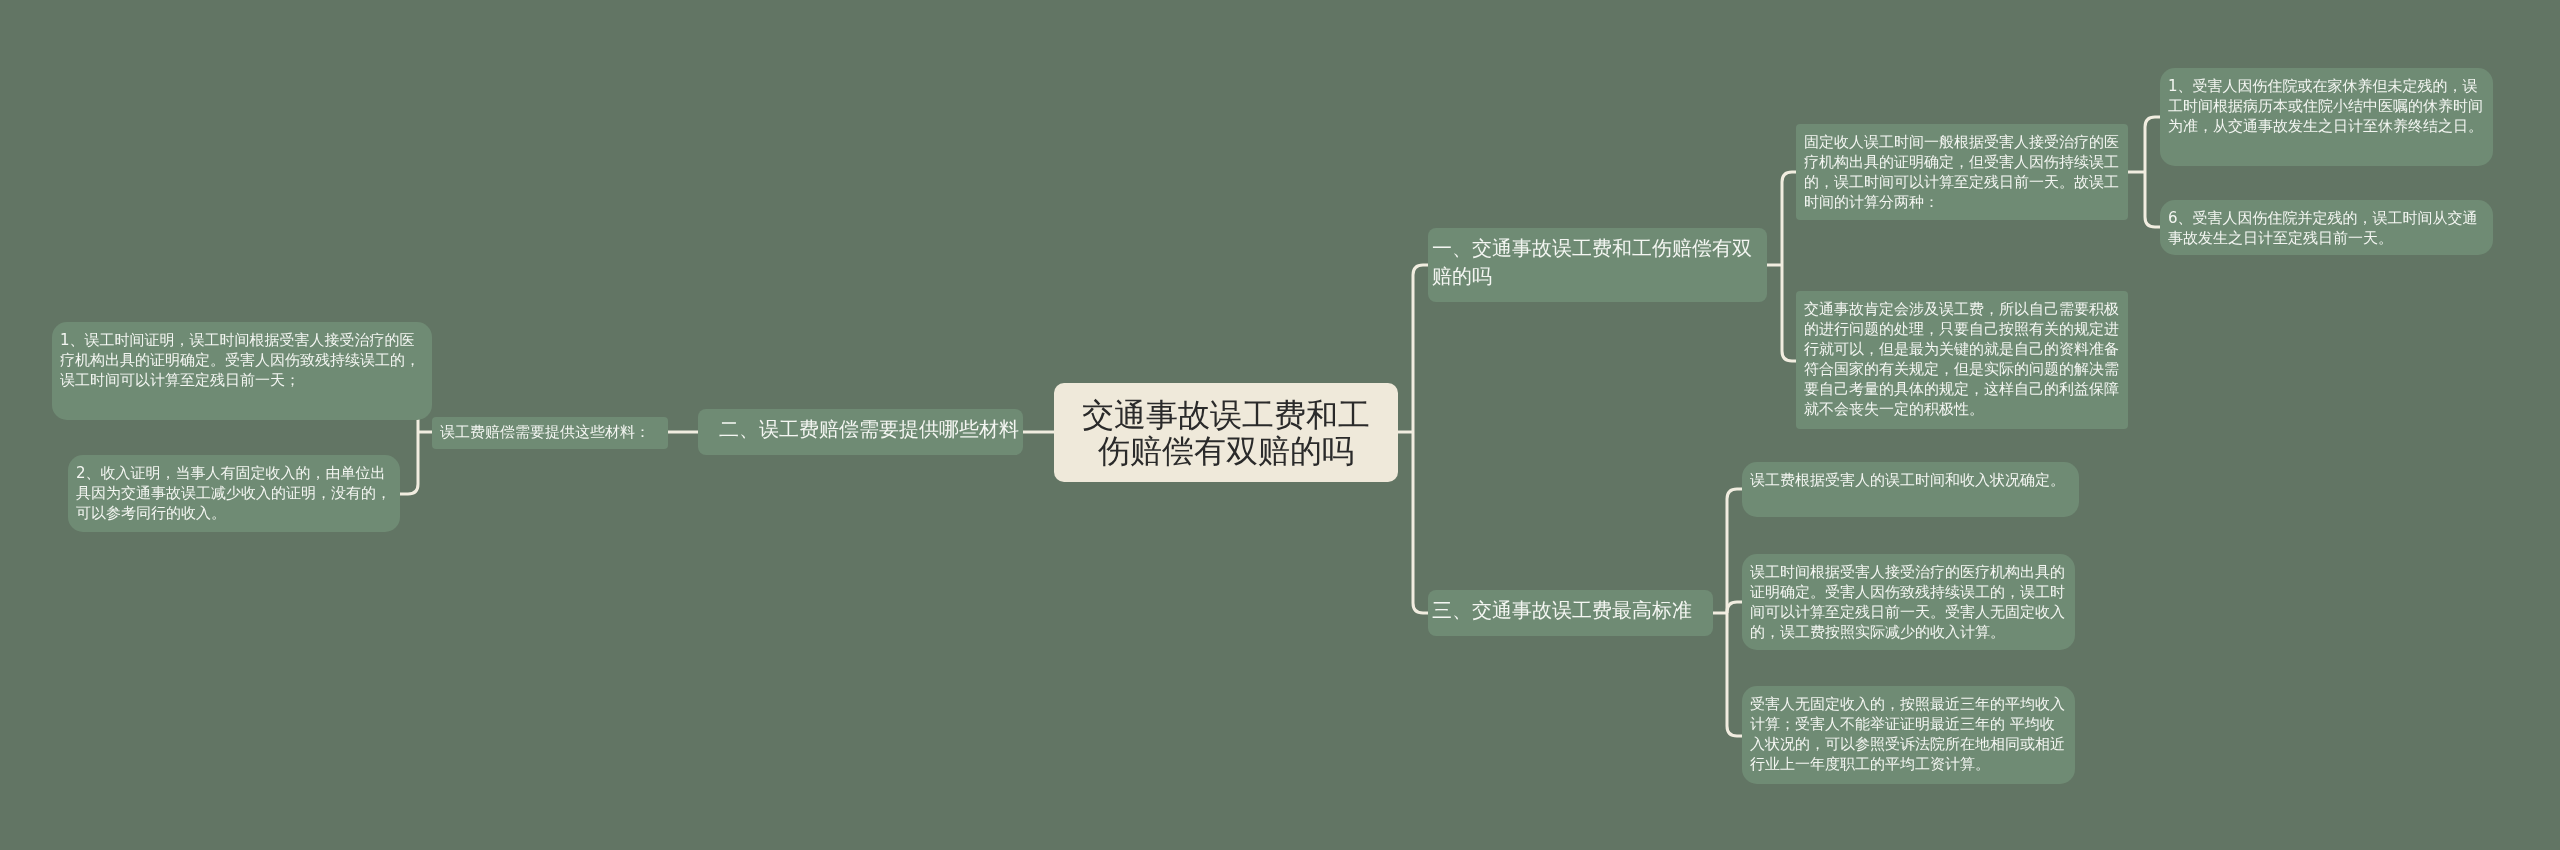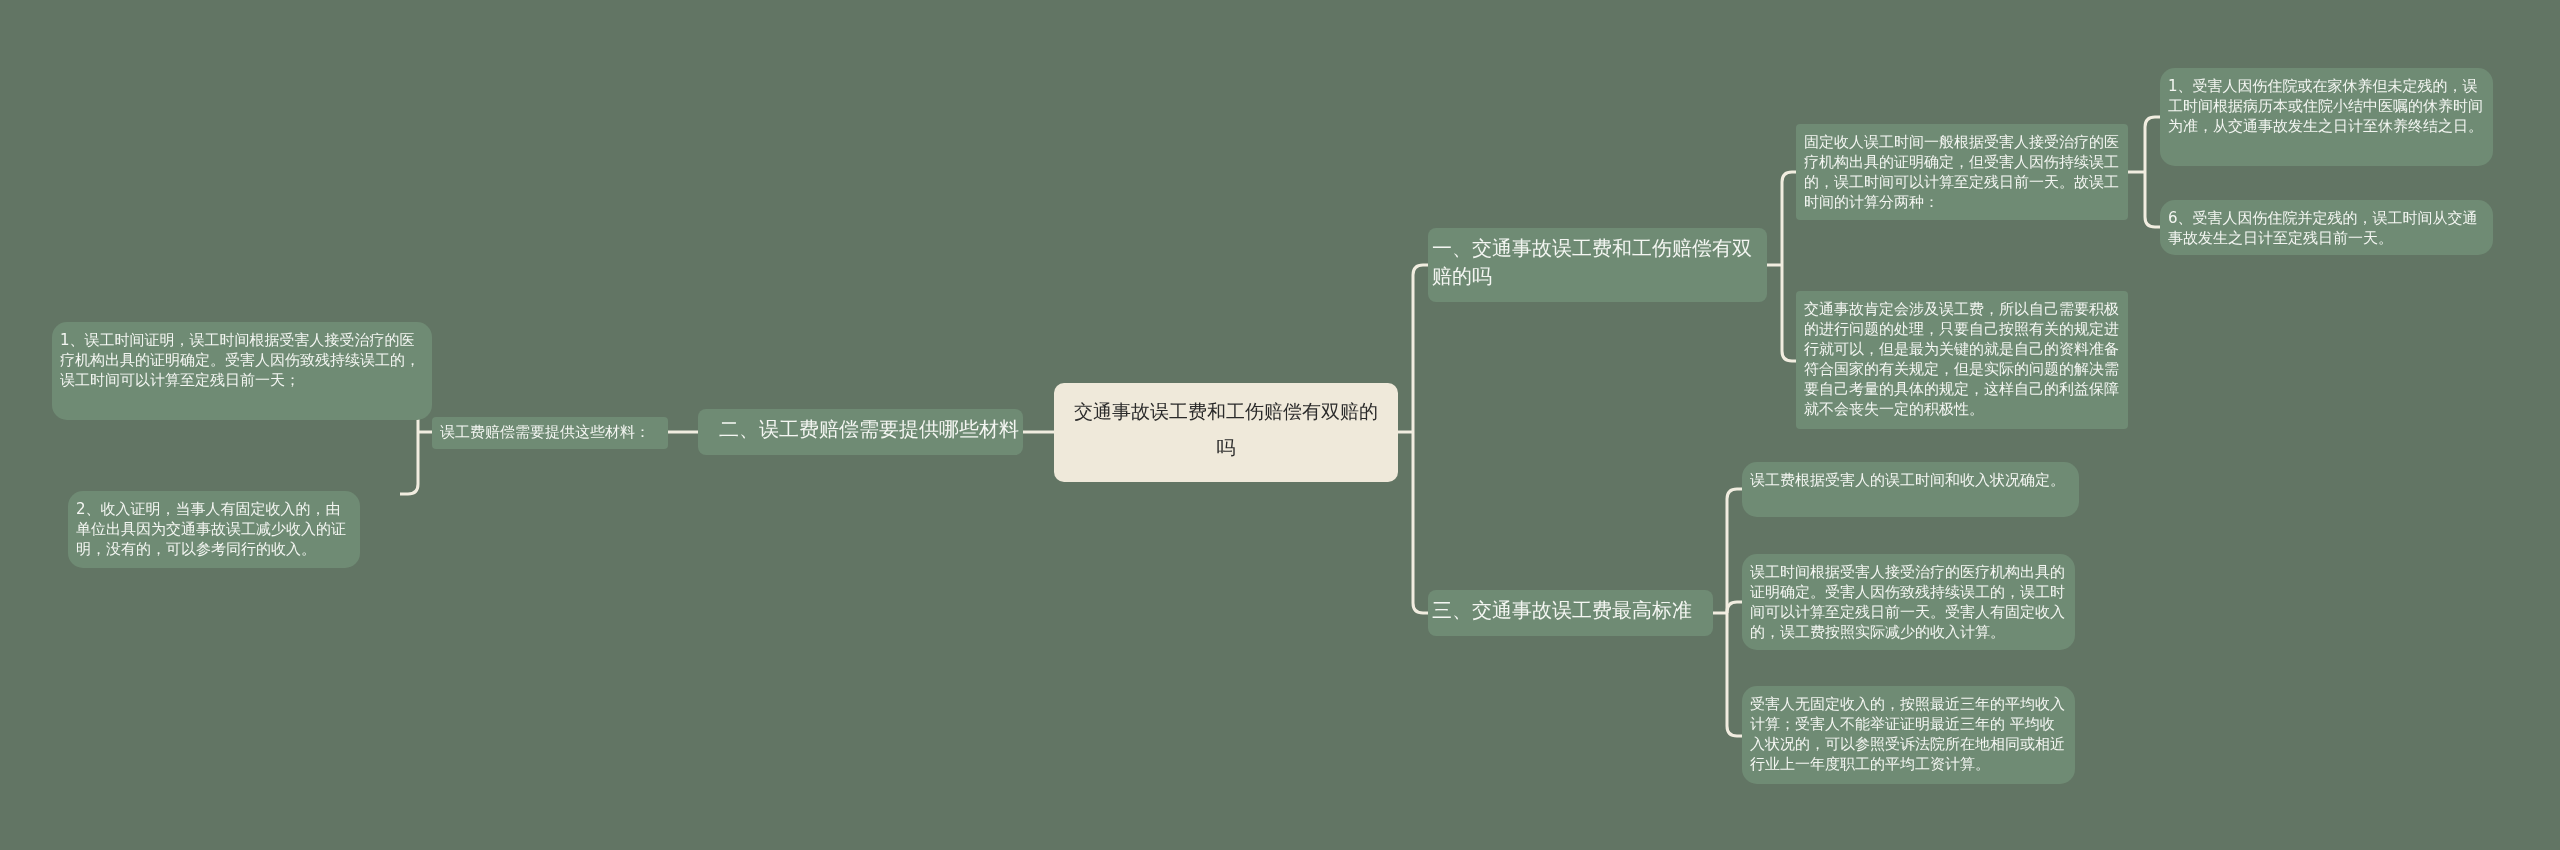--- a/index.html
+++ b/index.html
@@ -3,23 +3,23 @@
 <meta charset="utf-8">
 <style>
   html, body { margin:0; padding:0; }
   body {
     width:2560px; height:850px; position:relative; overflow:hidden;
     background:#627564;
     font-family:"DejaVu Sans","Liberation Sans",sans-serif;
   }
   .node { position:absolute; box-sizing:border-box; border-radius:8px; }
   .root {
-    background:#efe9da; color:#2a2a2a; font-size:19px; line-height:36px;
-    text-align:center; padding:10px 16px; border-radius:10px;
-    display:flex; align-items:flex-start; justify-content:center;
+    background:#efe9da; color:#2a2a2a; font-size:32px; line-height:36px;
+    text-align:center; padding:4px 16px; border-radius:10px;
+    display:flex; align-items:center; justify-content:center;
   }
   .branch {
     background:#6f8b74; color:#f4f6f2; font-size:20px; line-height:28px;
     padding:6px 4px; border-radius:8px;
   }
   .leaf {
     background:#6f8b74; color:#f4f6f2; font-size:15px; line-height:20px;
     padding:8px 8px; border-radius:15px;
   }
   .sub {
@@ -87,34 +87,34 @@
 
 <div class="node branch" style="left:1428px; top:590px; width:285px; height:46px;">
   <span class="text">三、交通事故误工费最高标准</span>
 </div>
 
 <div class="node leaf" style="left:1742px; top:462px; width:337px; height:55px;">
   <span class="text">误工费根据受害人的误工时间和收入状况确定。</span>
 </div>
 
 <div class="node leaf" style="left:1742px; top:554px; width:333px; height:96px;">
-  <span class="text">误工时间根据受害人接受治疗的医疗机构出具的证明确定。受害人因伤致残持续误工的，误工时间可以计算至定残日前一天。受害人有固定收入的，误工费按照实际减少的收入计算。</span>
+  <span class="text">误工时间根据受害人接受治疗的医疗机构出具的证明确定。受害人因伤致残持续误工的，误工时间可以计算至定残日前一天。受害人无固定收入的，误工费按照实际减少的收入计算。</span>
 </div>
 
 <div class="node leaf" style="left:1742px; top:686px; width:333px; height:98px;">
   <span class="text">受害人无固定收入的，按照最近三年的平均收入计算；受害人不能举证证明最近三年的 平均收入状况的，可以参照受诉法院所在地相同或相近行业上一年度职工的平均工资计算。</span>
 </div>
 
 <div class="node branch" style="left:698px; top:409px; width:325px; height:46px;text-align:right;">
   <span class="text">二、误工费赔偿需要提供哪些材料</span>
 </div>
 
 <div class="node sub" style="left:432px; top:417px; width:236px; height:32px; padding:5px 8px;">
   <span class="text">误工费赔偿需要提供这些材料：</span>
 </div>
 
 <div class="node leaf" style="left:52px; top:322px; width:380px; height:98px;">
   <span class="text">1、误工时间证明，误工时间根据受害人接受治疗的医疗机构出具的证明确定。受害人因伤致残持续误工的，误工时间可以计算至定残日前一天；</span>
 </div>
 
-<div class="node leaf" style="left:68px; top:455px; width:292px; height:77px;margin-top:36px;">
+<div class="node leaf" style="left:68px; top:455px; width:332px; height:77px;">
   <span class="text">2、收入证明，当事人有固定收入的，由单位出具因为交通事故误工减少收入的证明，没有的，可以参考同行的收入。</span>
 </div>
 
 </body></html>

